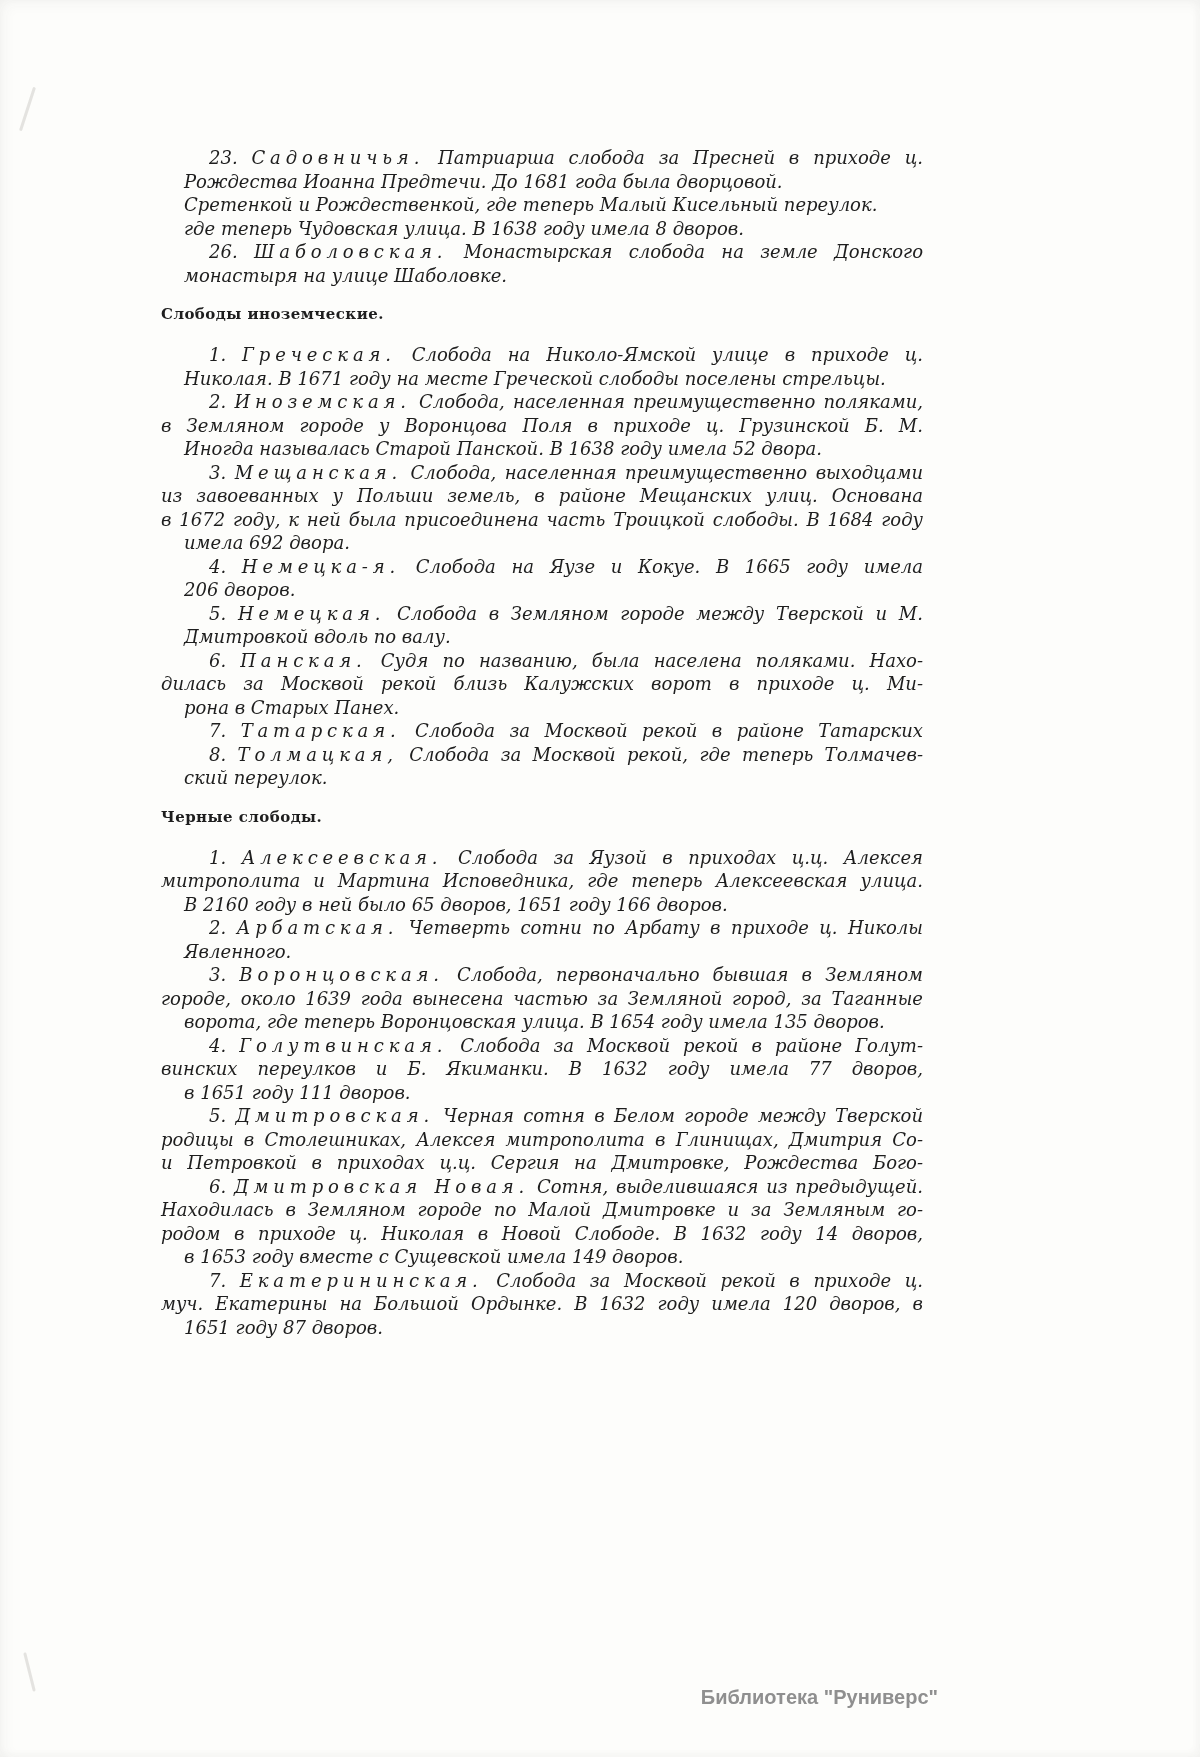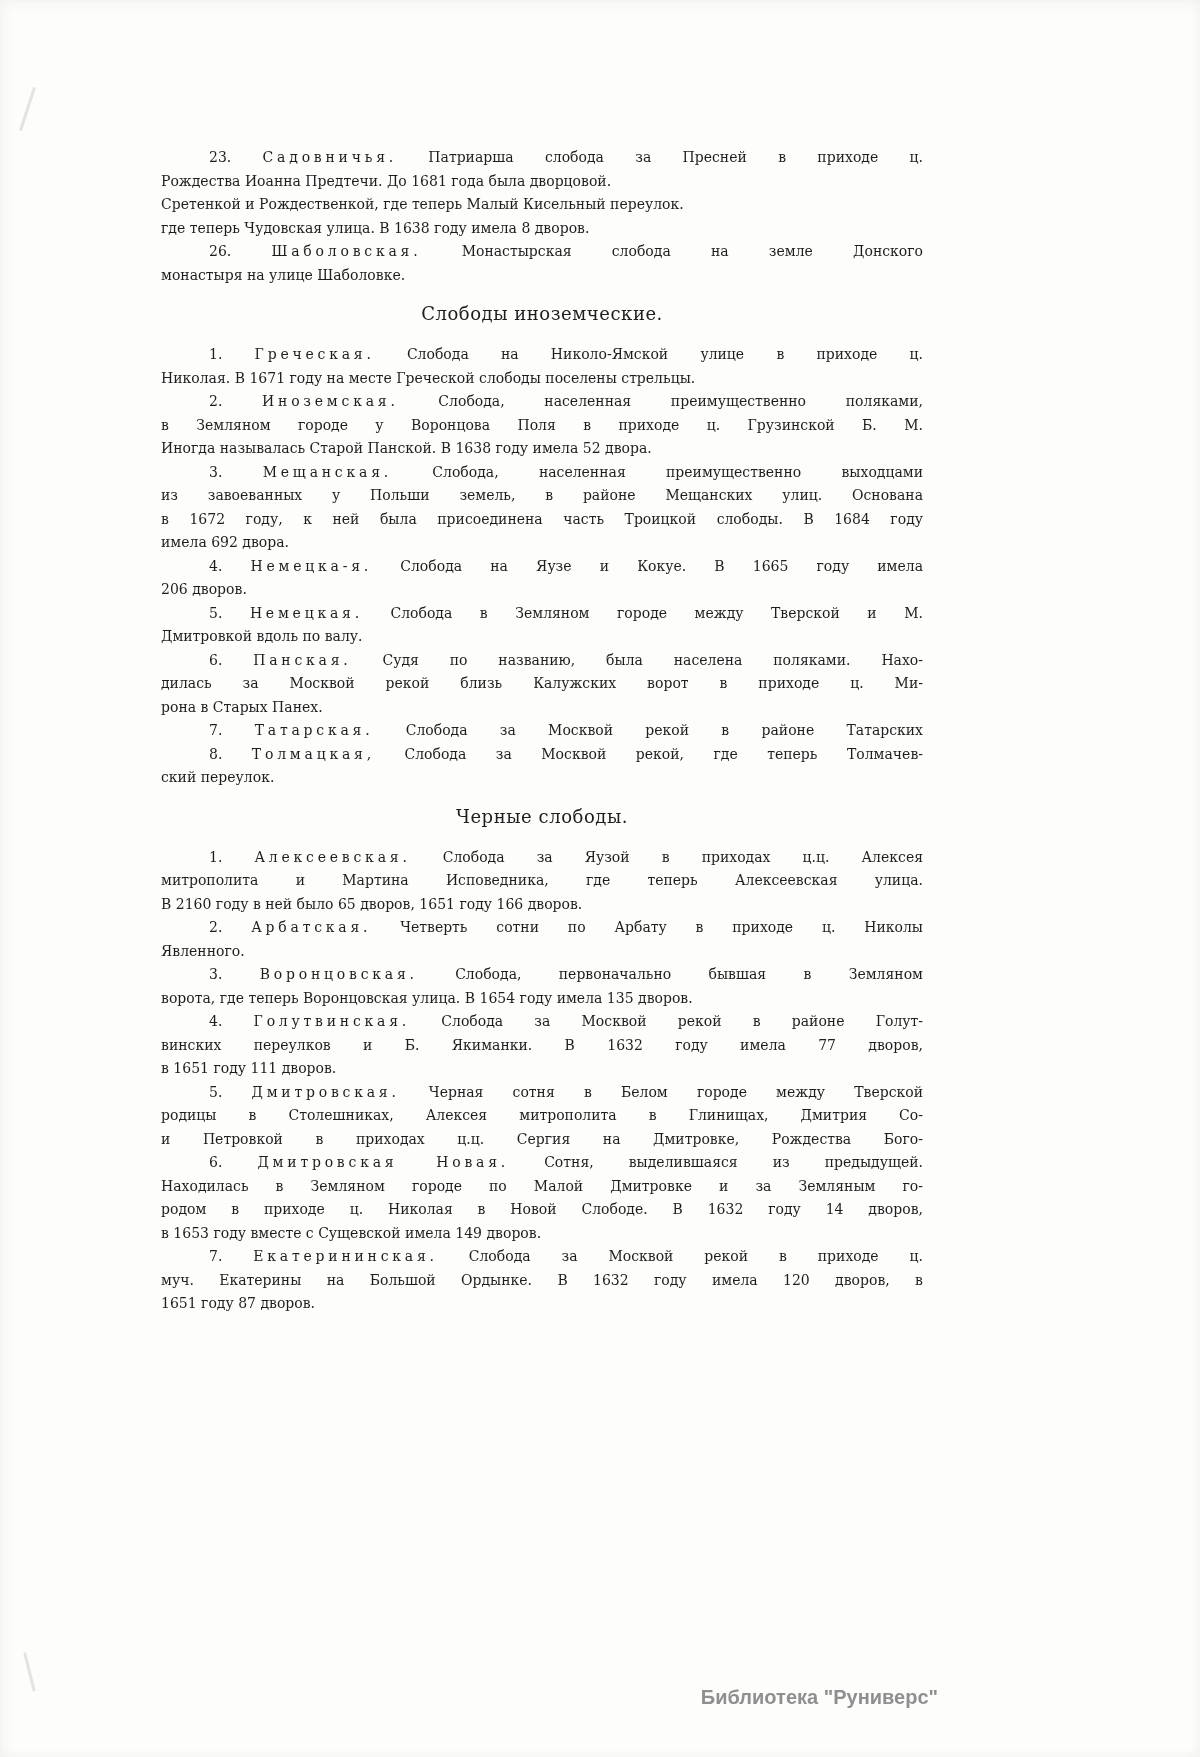--- a/index.html
+++ b/index.html
@@ -24,33 +24,34 @@
     pointer-events: none;
   }
   .content {
     position: absolute;
     left: 161px;
     top: 146px;
     width: 762px;
   }
   .para { margin: 0; }
   .line {
-    font-size: 14px;
+    font-size: 18px;
     line-height: 23.5px;
     height: 23.5px;
     text-align: justify;
     text-align-last: justify;
+    font-style: italic;
   }
-  .line.last { text-align-last: auto; }
+  .line.last { text-align-last: auto; margin-left: 23px; }
   .line.first { padding-left: 48px; }
   .spaced { letter-spacing: 0.27em; }
   .heading {
-    font-size: 18px;
-    font-weight: normal;
-    text-align: center;
+    font-size: 15px;
+    font-weight: bold;
+    text-align: left;
     line-height: 24px;
     margin: 15px 0 17px 0;
     letter-spacing: 0.03em;
   }
   .footer {
     position: absolute;
     right: 262px;
     top: 1686px;
     font-family: "Liberation Sans", sans-serif;
     font-weight: bold;
@@ -129,20 +130,21 @@
         <div class="line first"><span class="num">1.</span> <span class="spaced">Алексеевская.</span> Слобода за Яузой в приходах ц.ц. Алексея</div>
         <div class="line">митрополита и Мартина Исповедника, где теперь Алексеевская улица.</div>
         <div class="line last">В 2160 году в ней было 65 дворов, 1651 году 166 дворов.</div>
       </div>
       <div class="para">
         <div class="line first"><span class="num">2.</span> <span class="spaced">Арбатская.</span> Четверть сотни по Арбату в приходе ц. Николы</div>
         <div class="line last">Явленного.</div>
       </div>
       <div class="para">
         <div class="line first"><span class="num">3.</span> <span class="spaced">Воронцовская.</span> Слобода, первоначально бывшая в Земляном</div>
+        <div class="line">городе, около 1639 года вынесена частью за Земляной город, за Таганные</div>
         <div class="line last">ворота, где теперь Воронцовская улица. В 1654 году имела 135 дворов.</div>
       </div>
       <div class="para">
         <div class="line first"><span class="num">4.</span> <span class="spaced">Голутвинская.</span> Слобода за Москвой рекой в районе Голут-</div>
         <div class="line">винских переулков и Б. Якиманки. В 1632 году имела 77 дворов,</div>
         <div class="line last">в 1651 году 111 дворов.</div>
       </div>
       <div class="para">
         <div class="line first"><span class="num">5.</span> <span class="spaced">Дмитровская.</span> Черная сотня в Белом городе между Тверской</div>
         <div class="line">родицы в Столешниках, Алексея митрополита в Глинищах, Дмитрия Со-</div>

